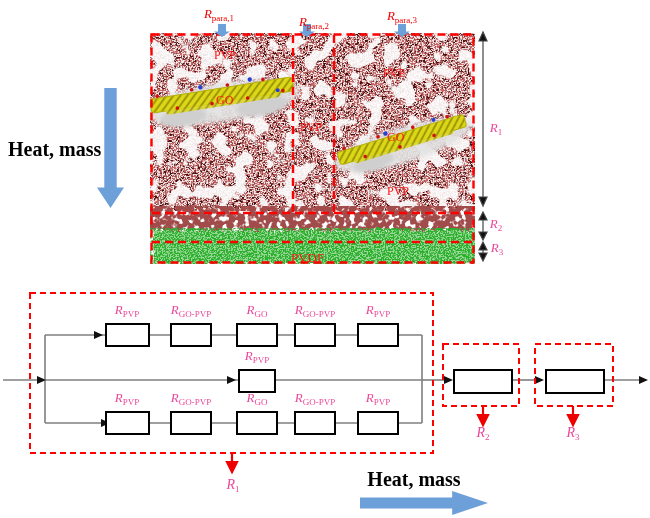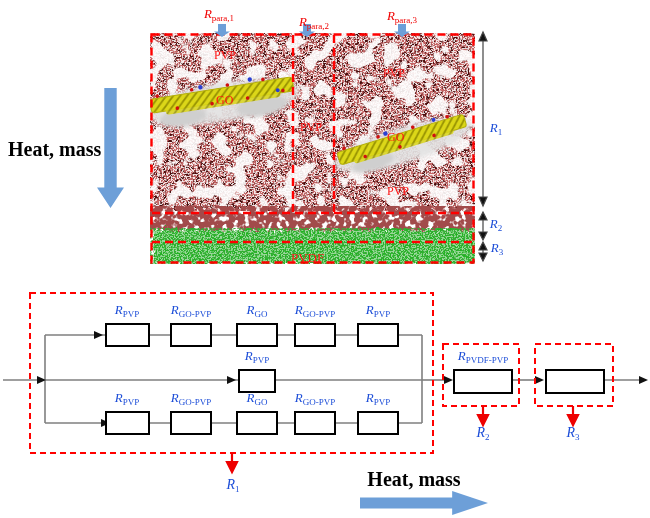--- a/index.html
+++ b/index.html
@@ -1,20 +1,20 @@
 <!DOCTYPE html>
 <html><head>
 <meta charset="utf-8">
 <style>
   html,body{margin:0;padding:0;background:#fff;}
   #canvas{position:relative;width:650px;height:518px;background:#fff;overflow:hidden;
           font-family:"Liberation Serif","DejaVu Serif",serif;text-decoration:underline;}
   .abs{position:absolute;}
   
-  .rlabel{position:absolute;width:90px;text-align:center;font-size:13px;color:#1d4ed8;
+  .rlabel{position:absolute;width:90px;text-align:center;font-size:13px;color:#ec4899;
           line-height:15px;z-index:6;white-space:nowrap;}
   .rlabel i{font-style:italic;}
   .rlabel sub{font-style:normal;font-size:9px;vertical-align:-3px;letter-spacing:0;}
   .rlabel.big{font-size:14px;}
   .rlabel.red{color:#f00000;}
   
   .simlab{position:absolute;color:#ff1212;font-size:12px;z-index:5;white-space:nowrap;}
   
   .rbox{position:absolute;background:#fff;border:2px solid #000;box-sizing:border-box;z-index:5;}
   
@@ -246,22 +246,20 @@
     <i>R</i><sub>PVP</sub></span>
   <span class="rlabel" style="left:146px;top:390px;">
     <i>R</i><sub>GO-PVP</sub></span>
   <span class="rlabel" style="left:212px;top:390px;">
     <i>R</i><sub>GO</sub></span>
   <span class="rlabel" style="left:270px;top:390px;">
     <i>R</i><sub>GO-PVP</sub></span>
   <span class="rlabel" style="left:333px;top:390px;">
     <i>R</i><sub>PVP</sub></span>
 
-  <span class="rlabel" style="left:438px;top:348px;">
-    <i>R</i><sub>PVDF-PVP</sub></span>
 
   <span class="rlabel big" style="left:203px;top:477px;width:60px;">
     <i>R</i><sub>1</sub></span>
   <span class="rlabel big" style="left:453px;top:425px;width:60px;">
     <i>R</i><sub>2</sub></span>
   <span class="rlabel big" style="left:543px;top:425px;width:60px;">
     <i>R</i><sub>3</sub></span>
 
   <div class="heat" style="left:344px;top:468px;width:140px;text-align:center;">Heat, mass</div>
   <div class="bluearrow arrow-right-big" style="left:360px;top:491px;width:128px;height:24px;"></div>

